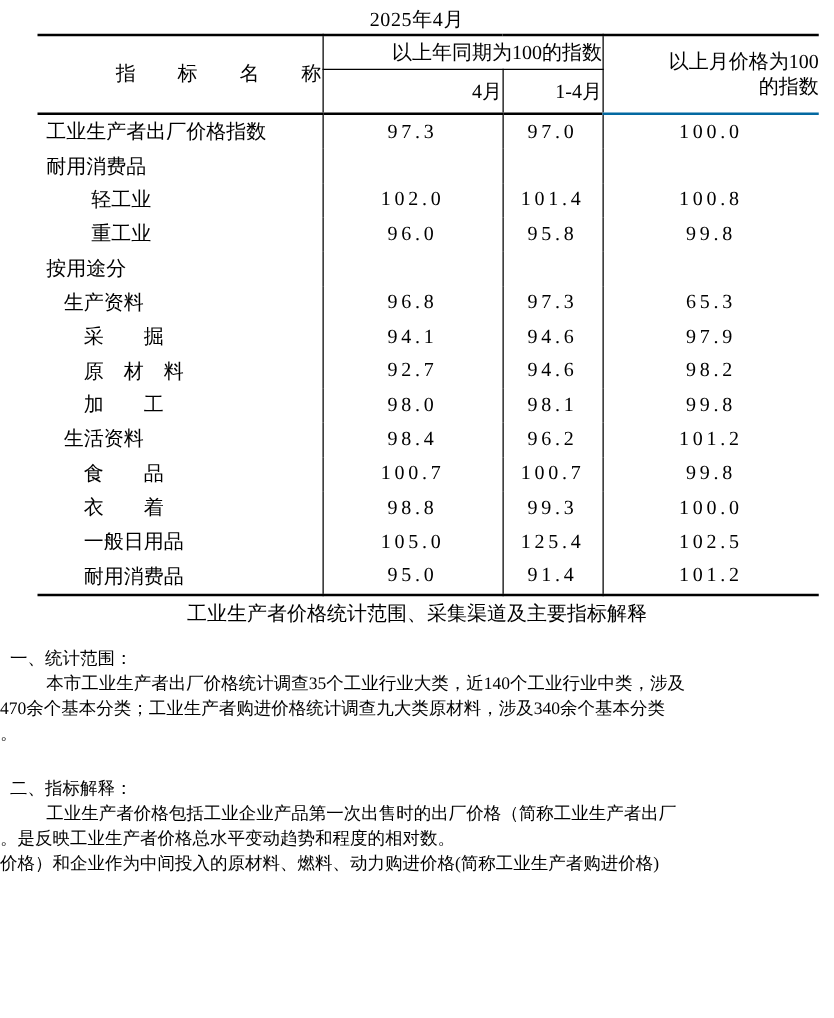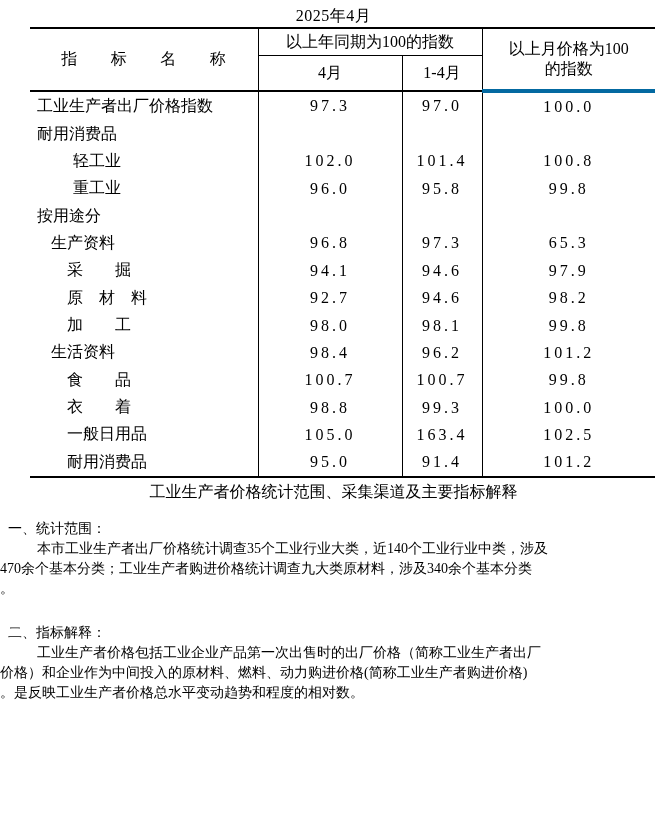--- a/index.html
+++ b/index.html
@@ -30,36 +30,36 @@
     border-top: 2px solid #000;
     border-bottom: 2px solid #000;
   }
   table.price-table col.c1 { width: 228px; }
   table.price-table col.c2 { width: 144px; }
   table.price-table col.c3 { width: 80px; }
   table.price-table col.c4 { width: 173px; }
   table.price-table th {
     font-weight: normal;
     font-size: 16px;
-    text-align: center;
+    text-align: right;
     vertical-align: middle;
     padding: 0;
   }
   th.h-indicator {
     border-right: 1.5px solid #000;
     border-bottom: 2px solid #000;
     letter-spacing: 0.5px;
   }
   th.h-yoy {
     height: 26px;
     border-right: 1.5px solid #000;
     border-bottom: 1.5px solid #000;
   }
   th.h-mom {
-    border-bottom: 4px solid #0369a1;
+    border-bottom: 2px solid #0369a1;
     line-height: 20px;
     margin-top: 32px;
   }
   th.h-sub {
     height: 34px;
     border-bottom: 2px solid #000;
   }
   th.h-sub-april { border-right: 1.5px solid #000; }
   th.h-sub-cum   { border-right: 1.5px solid #000; }
   tbody td {
@@ -199,21 +199,21 @@
       </tr>
       <tr>
         <td class="row-label ind-2">衣　　着</td>
         <td class="num num-1">98.8</td>
         <td class="num num-2">99.3</td>
         <td class="num num-3">100.0</td>
       </tr>
       <tr>
         <td class="row-label ind-2">一般日用品</td>
         <td class="num num-1">105.0</td>
-        <td class="num num-2">163.4</td>
+        <td class="num num-2">125.4</td>
         <td class="num num-3">102.5</td>
       </tr>
       <tr>
         <td class="row-label ind-2">耐用消费品</td>
         <td class="num num-1">95.0</td>
         <td class="num num-2">91.4</td>
         <td class="num num-3">101.2</td>
       </tr>
     </tbody>
 </table>
@@ -222,16 +222,16 @@
 <div class="notes" id="notes-container">
     <div class="note-section sec-0">
       <div class="note-line note-ind-half">一、统计范围：</div>
       <div class="note-line note-ind-first">本市工业生产者出厂价格统计调查35个工业行业大类，近140个工业行业中类，涉及</div>
       <div class="note-line note-ind-flush">470余个基本分类；工业生产者购进价格统计调查九大类原材料，涉及340余个基本分类</div>
       <div class="note-line note-ind-flush">。</div>
     </div>
     <div class="note-section sec-1">
       <div class="note-line note-ind-half">二、指标解释：</div>
       <div class="note-line note-ind-first">工业生产者价格包括工业企业产品第一次出售时的出厂价格（简称工业生产者出厂</div>
+      <div class="note-line note-ind-flush">。是反映工业生产者价格总水平变动趋势和程度的相对数。</div>
       <div class="note-line note-ind-flush">价格）和企业作为中间投入的原材料、燃料、动力购进价格(简称工业生产者购进价格)</div>
-      <div class="note-line note-ind-flush">。是反映工业生产者价格总水平变动趋势和程度的相对数。</div>
     </div>
   </div>
 
 </body></html>

